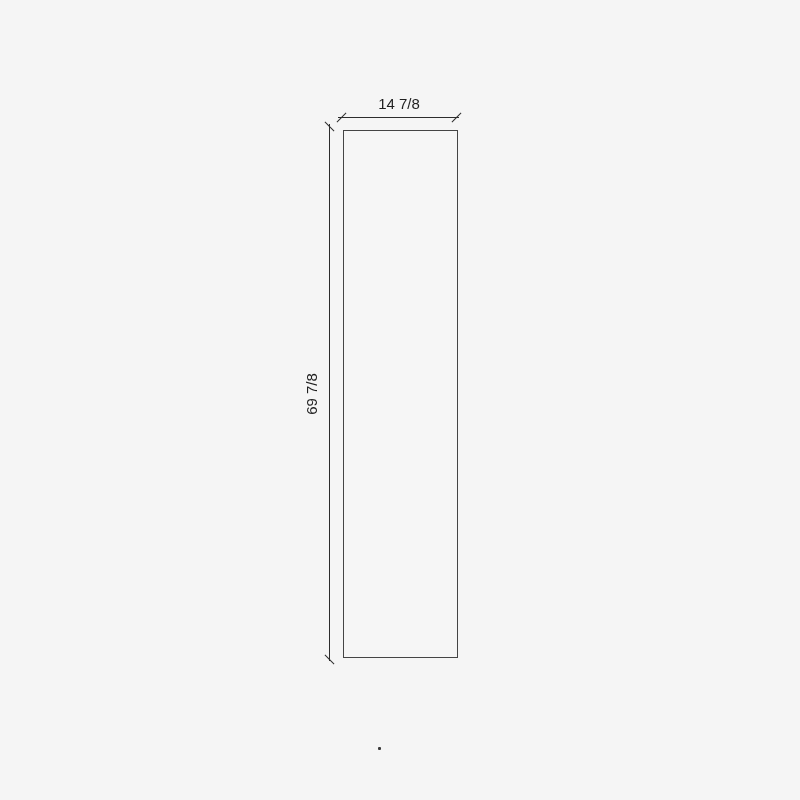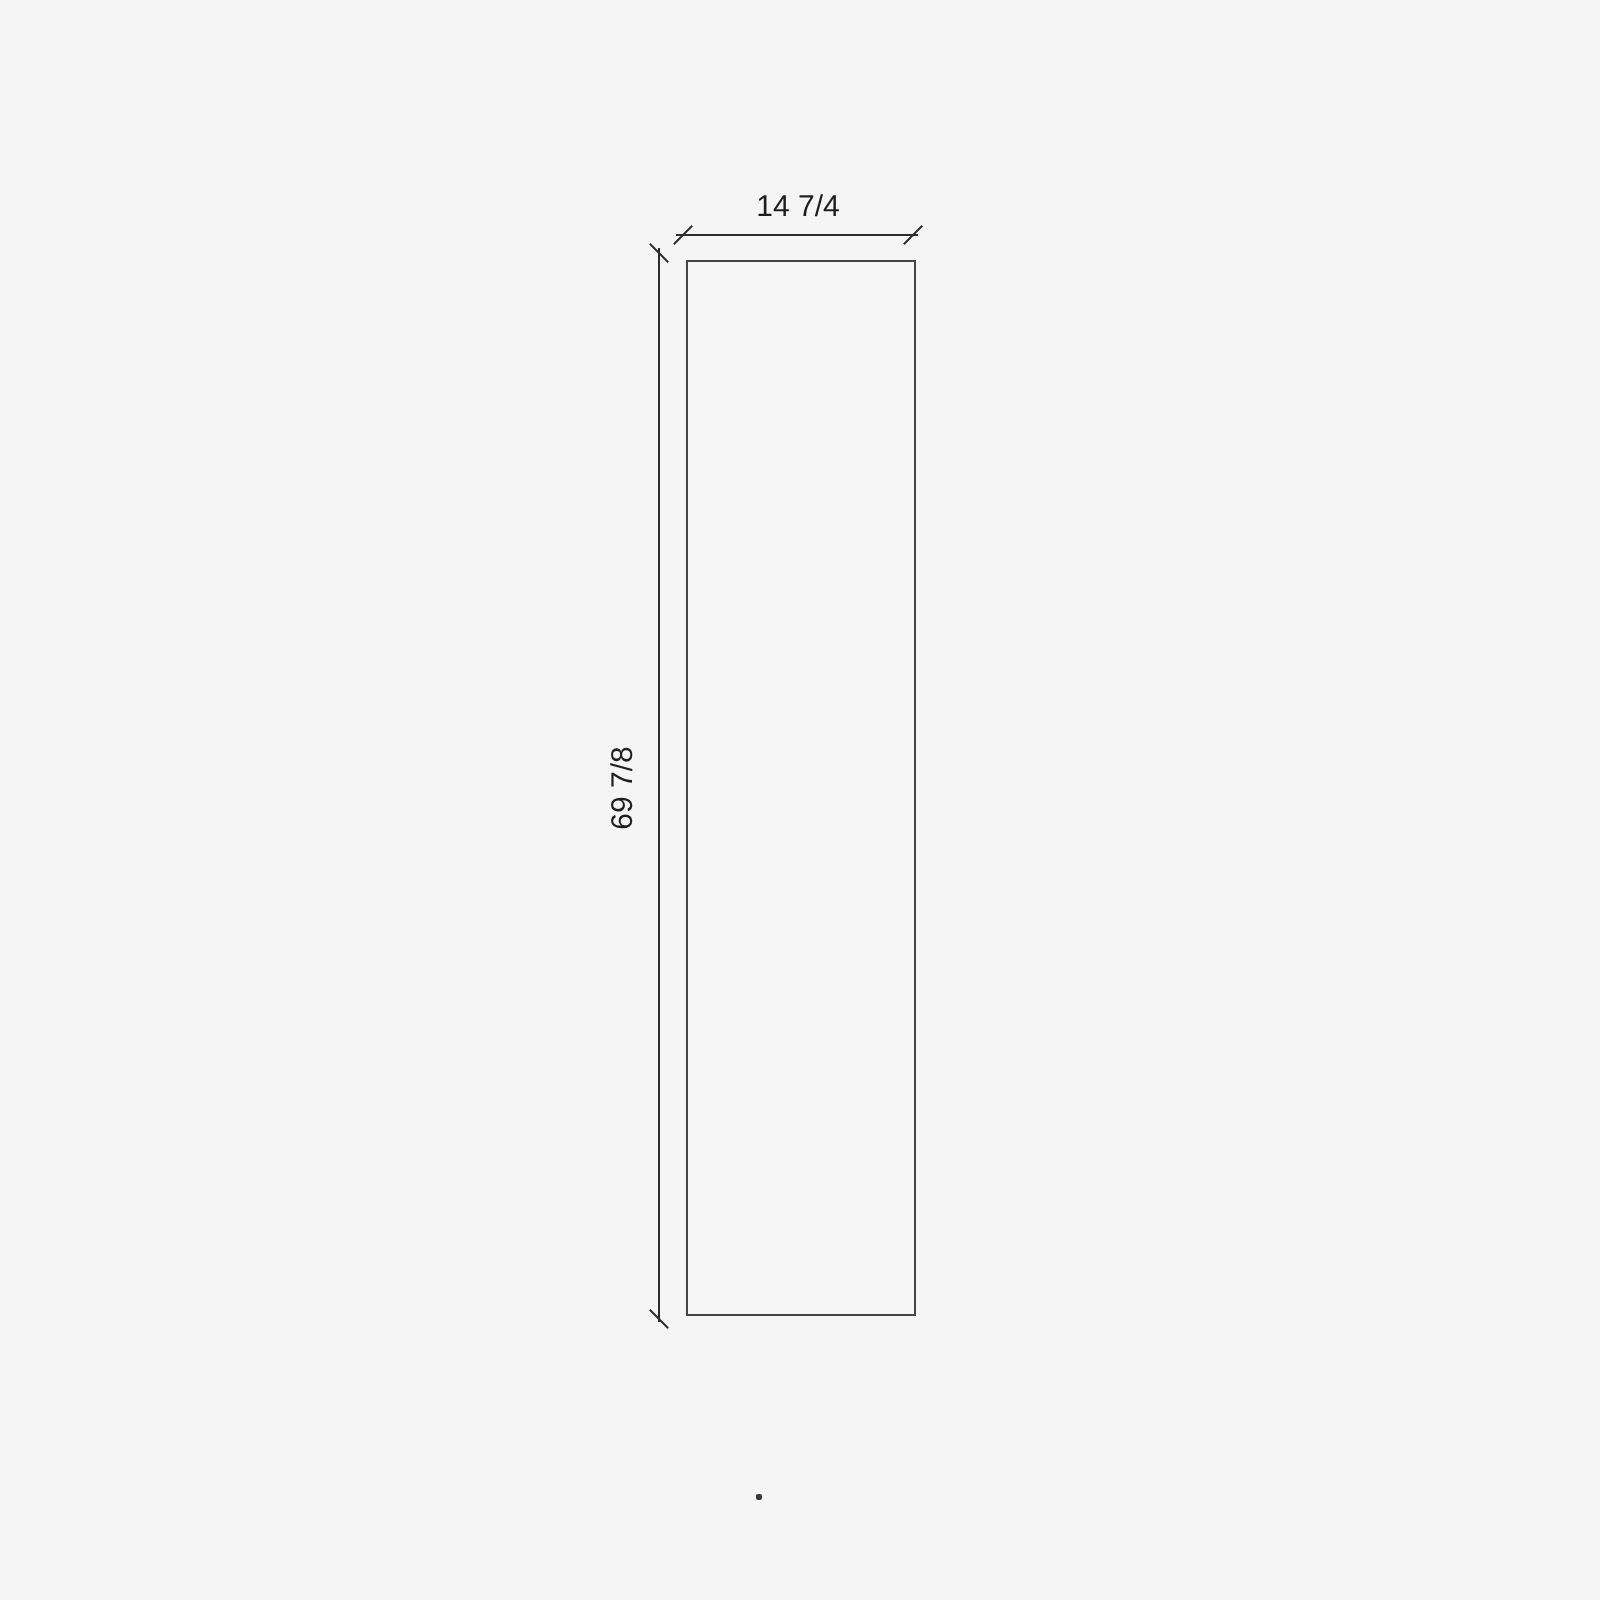--- a/index.html
+++ b/index.html
@@ -90,21 +90,21 @@
 </head>
 <body>
 
 <div class="canvas">
 
   <div class="panel-rect"></div>
 
   <div class="dim-line-h"></div>
   <div class="tick tick-h-left"></div>
   <div class="tick tick-h-right"></div>
-  <div class="dim-label dim-label-width">14 7/4</div>
+  <div class="dim-label dim-label-width">14 7/8</div>
 
   <div class="dim-line-v"></div>
   <div class="tick tick-v-top"></div>
   <div class="tick tick-v-bottom"></div>
   <div class="dim-label dim-label-height">69 7/8</div>
 
   <div class="stray-dot"></div>
 
 </div>
 

